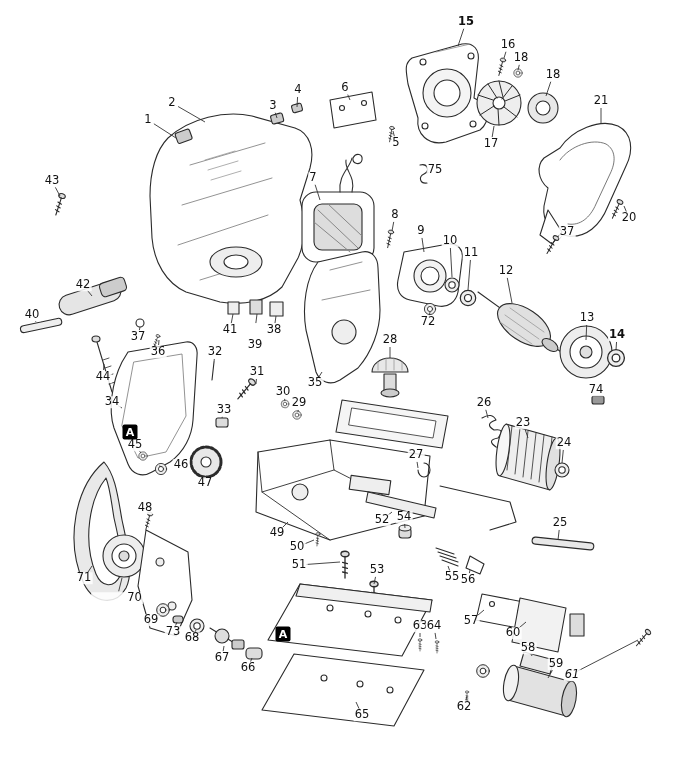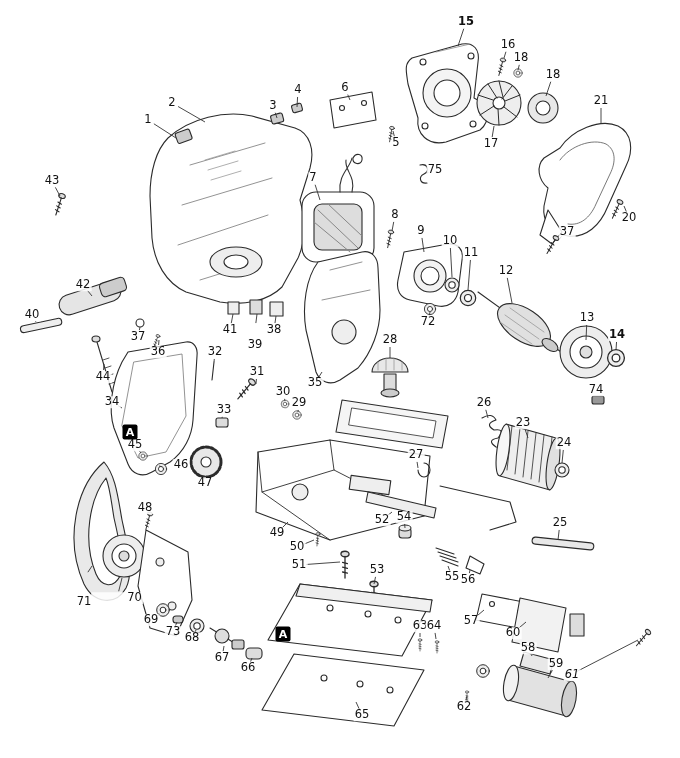--- a/index.html
+++ b/index.html
@@ -488,21 +488,21 @@
       <span class="plabel" style="left: 248px; top: 668px;">66</span>
 
       <span class="plabel" style="left: 222px; top: 658px;">67</span>
 
       <span class="plabel" style="left: 192px; top: 638px; text-align: right;">68</span>
 
       <span class="plabel" style="left: 151px; top: 620px;">69</span>
 
       <span class="plabel" style="left: 117px; top: 598px; padding-left: 36px;">70</span>
 
-      <span class="plabel" style="left: 84px; top: 578px; margin-top: 24px;">71</span>
+      <span class="plabel" style="left: 84px; top: 578px;">71</span>
 
       <span class="plabel" style="left: 428px; top: 322px;">72</span>
 
       <span class="plabel" style="left: 173px; top: 632px;">73</span>
 
       <span class="plabel" style="left: 596px; top: 390px;">74</span>
 
       <span class="plabel" style="left: 435px; top: 170px;">75</span>
     </div>
 

